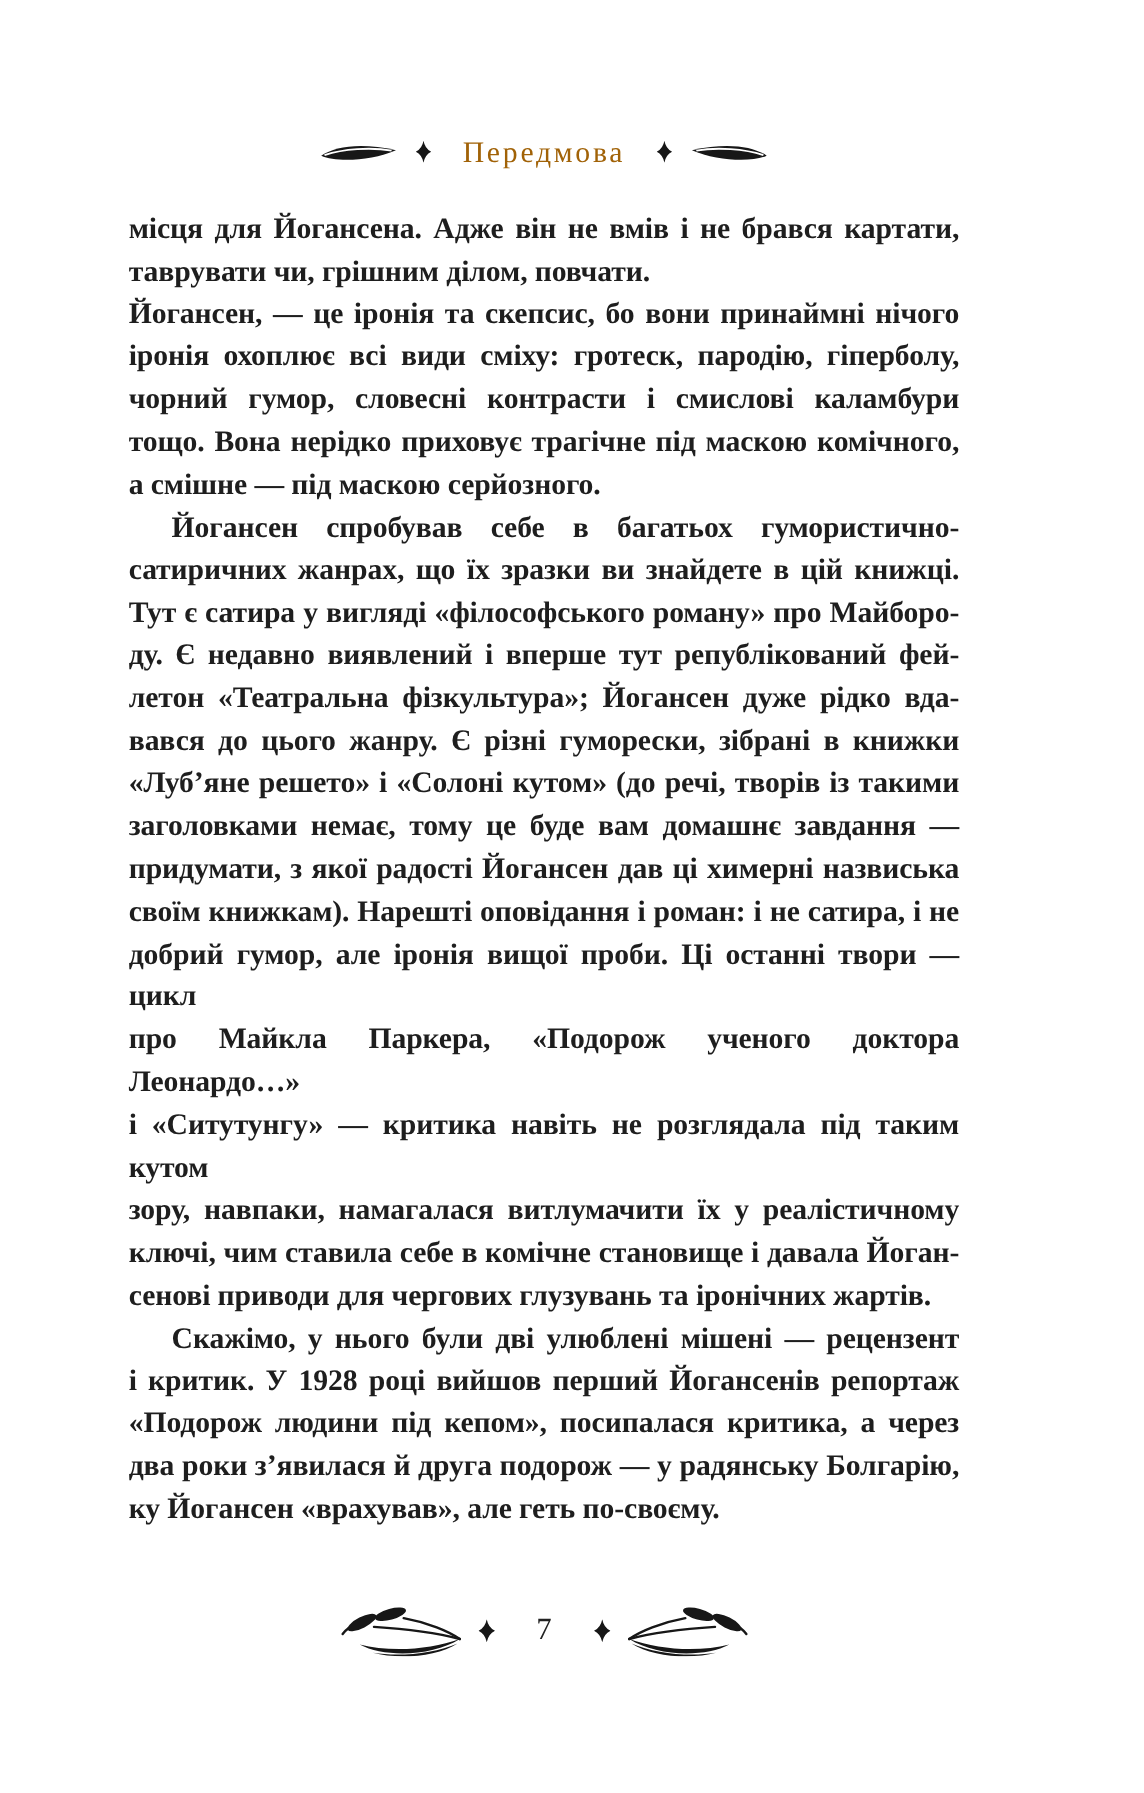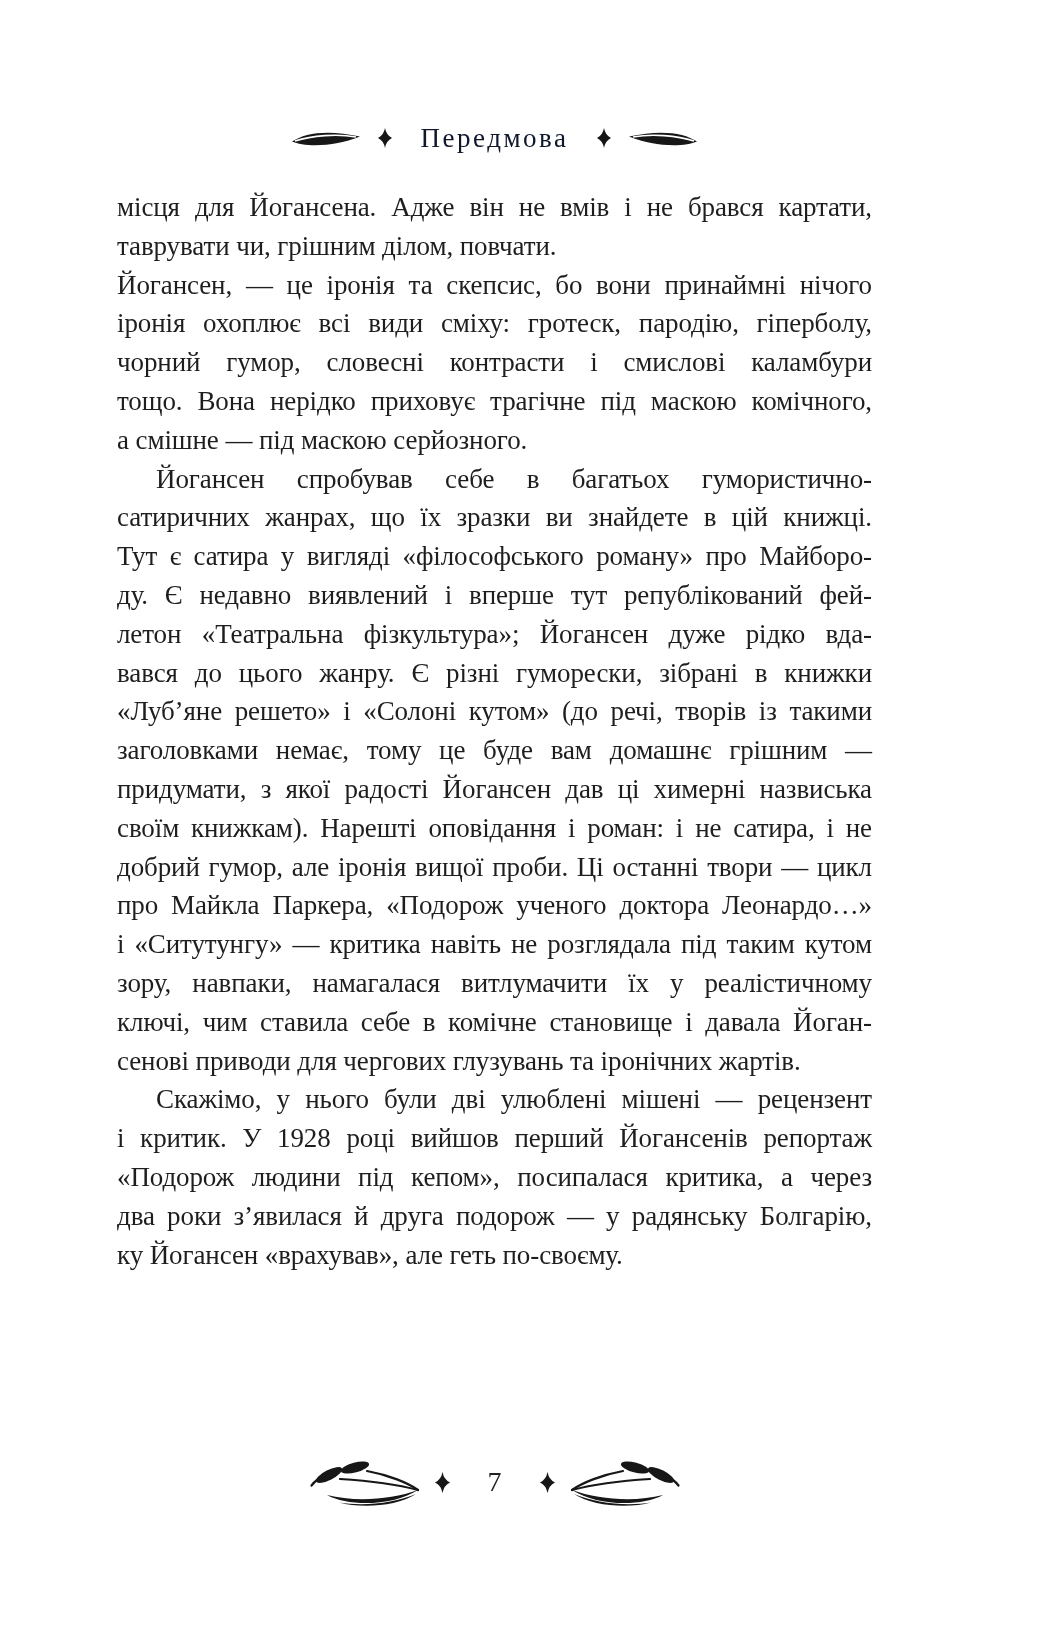--- a/index.html
+++ b/index.html
@@ -27,21 +27,21 @@
     width: 755px;
     height: 52px;
     display: flex;
     align-items: center;
     justify-content: center;
     gap: 17px;
   }
   .chapter-title {
     font-size: 27px;
     letter-spacing: 2.5px;
-    color: #0f172a;
+    color: #a16207;
     white-space: nowrap;
     padding: 0 12px;
   }
   .orn {
     flex: 0 0 auto;
     display: block;
   }
   
   .body-text {
     position: absolute;
@@ -50,20 +50,21 @@
     width: 755px;
     font-size: 27px;
     line-height: 38.8px;
     letter-spacing: -0.1px;
     color: #1e1e1e;
   }
   .line {
     text-align: justify;
     text-align-last: justify;
     white-space: normal;
+    font-weight: bold;
   }
   .line.para-end {
     text-align-last: left;
   }
   .line.indent {
     text-indent: 39px;
   }
   
   .page-footer {
     position: absolute;
@@ -120,21 +121,21 @@
       <div class="line">чорний гумор, словесні контрасти і смислові каламбури</div>
       <div class="line">тощо. Вона нерідко приховує трагічне під маскою комічного,</div>
       <div class="line para-end">а смішне — під маскою серйозного.</div>
       <div class="line indent">Йогансен спробував себе в багатьох гумористично-</div>
       <div class="line">сатиричних жанрах, що їх зразки ви знайдете в цій книжці.</div>
       <div class="line">Тут є сатира у вигляді «філософського роману» про Майборо-</div>
       <div class="line">ду. Є недавно виявлений і вперше тут републікований фей-</div>
       <div class="line">летон «Театральна фізкультура»; Йогансен дуже рідко вда-</div>
       <div class="line">вався до цього жанру. Є різні гуморески, зібрані в книжки</div>
       <div class="line">«Луб’яне решето» і «Солоні кутом» (до речі, творів із такими</div>
-      <div class="line">заголовками немає, тому це буде вам домашнє грішним —</div>
+      <div class="line">заголовками немає, тому це буде вам домашнє завдання —</div>
       <div class="line">придумати, з якої радості Йогансен дав ці химерні назвиська</div>
       <div class="line">своїм книжкам). Нарешті оповідання і роман: і не сатира, і не</div>
       <div class="line">добрий гумор, але іронія вищої проби. Ці останні твори — цикл</div>
       <div class="line">про Майкла Паркера, «Подорож ученого доктора Леонардо…»</div>
       <div class="line">і «Ситутунгу» — критика навіть не розглядала під таким кутом</div>
       <div class="line">зору, навпаки, намагалася витлумачити їх у реалістичному</div>
       <div class="line">ключі, чим ставила себе в комічне становище і давала Йоган-</div>
       <div class="line para-end">сенові приводи для чергових глузувань та іронічних жартів.</div>
       <div class="line indent">Скажімо, у нього були дві улюблені мішені — рецензент</div>
       <div class="line">і критик. У 1928 році вийшов перший Йогансенів репортаж</div>

